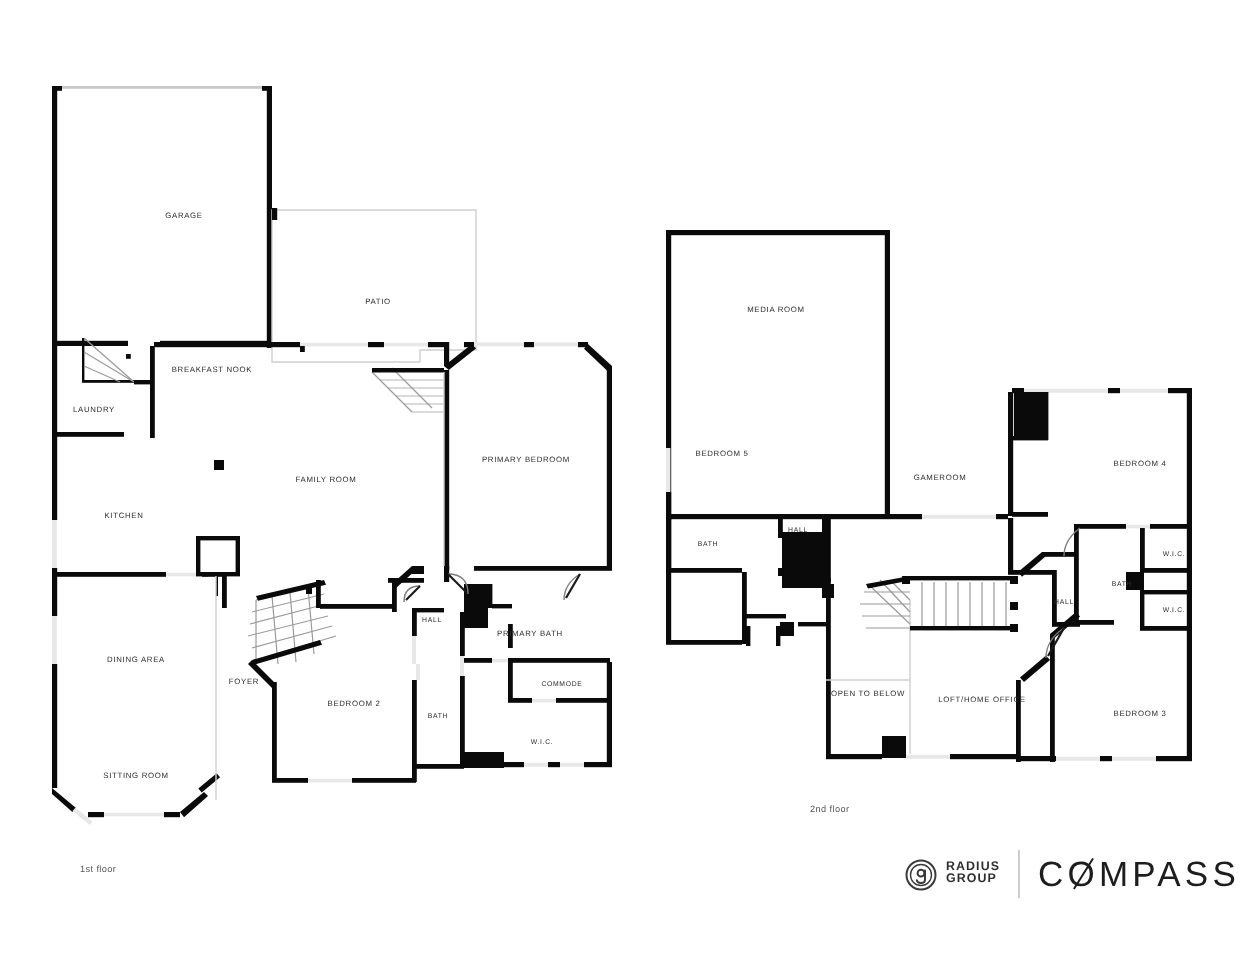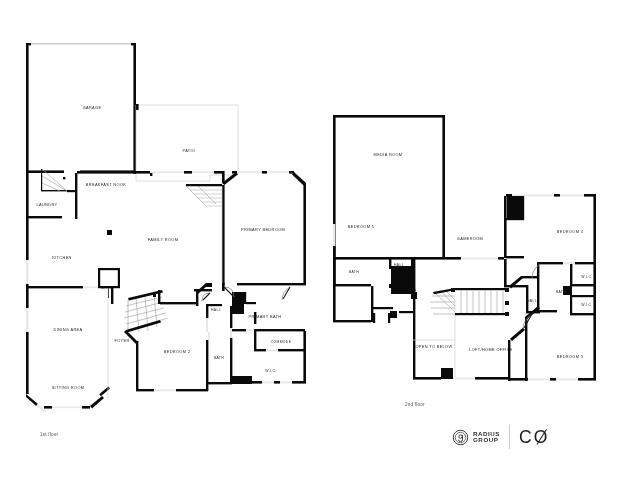--- a/index.html
+++ b/index.html
@@ -418,17 +418,18 @@
         <span>RADIUS</span>
         <span>GROUP</span>
       </div>
     </div>
 
     <div class="logo-divider"></div>
 
     <div class="compass-word">
       <span>C</span>
         <span class="compass-o"><span>O</span><span class="slash"></span></span>
+        <span>MPASS</span>
     </div>
 
   </div>
 
 </div>
 
 </body></html>

